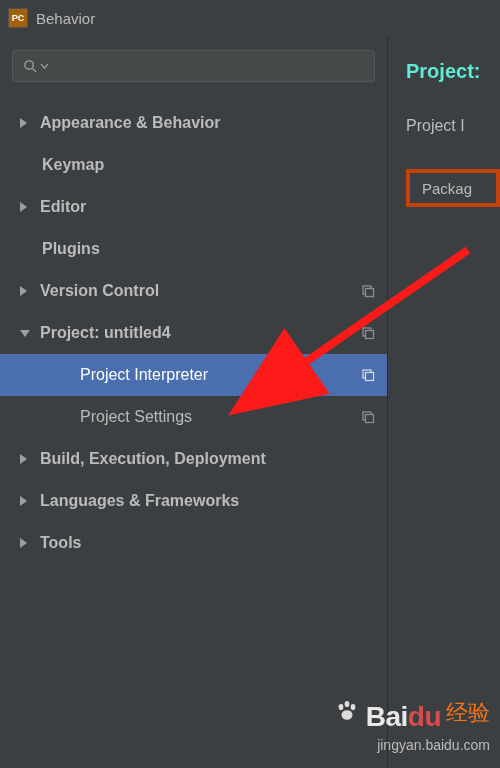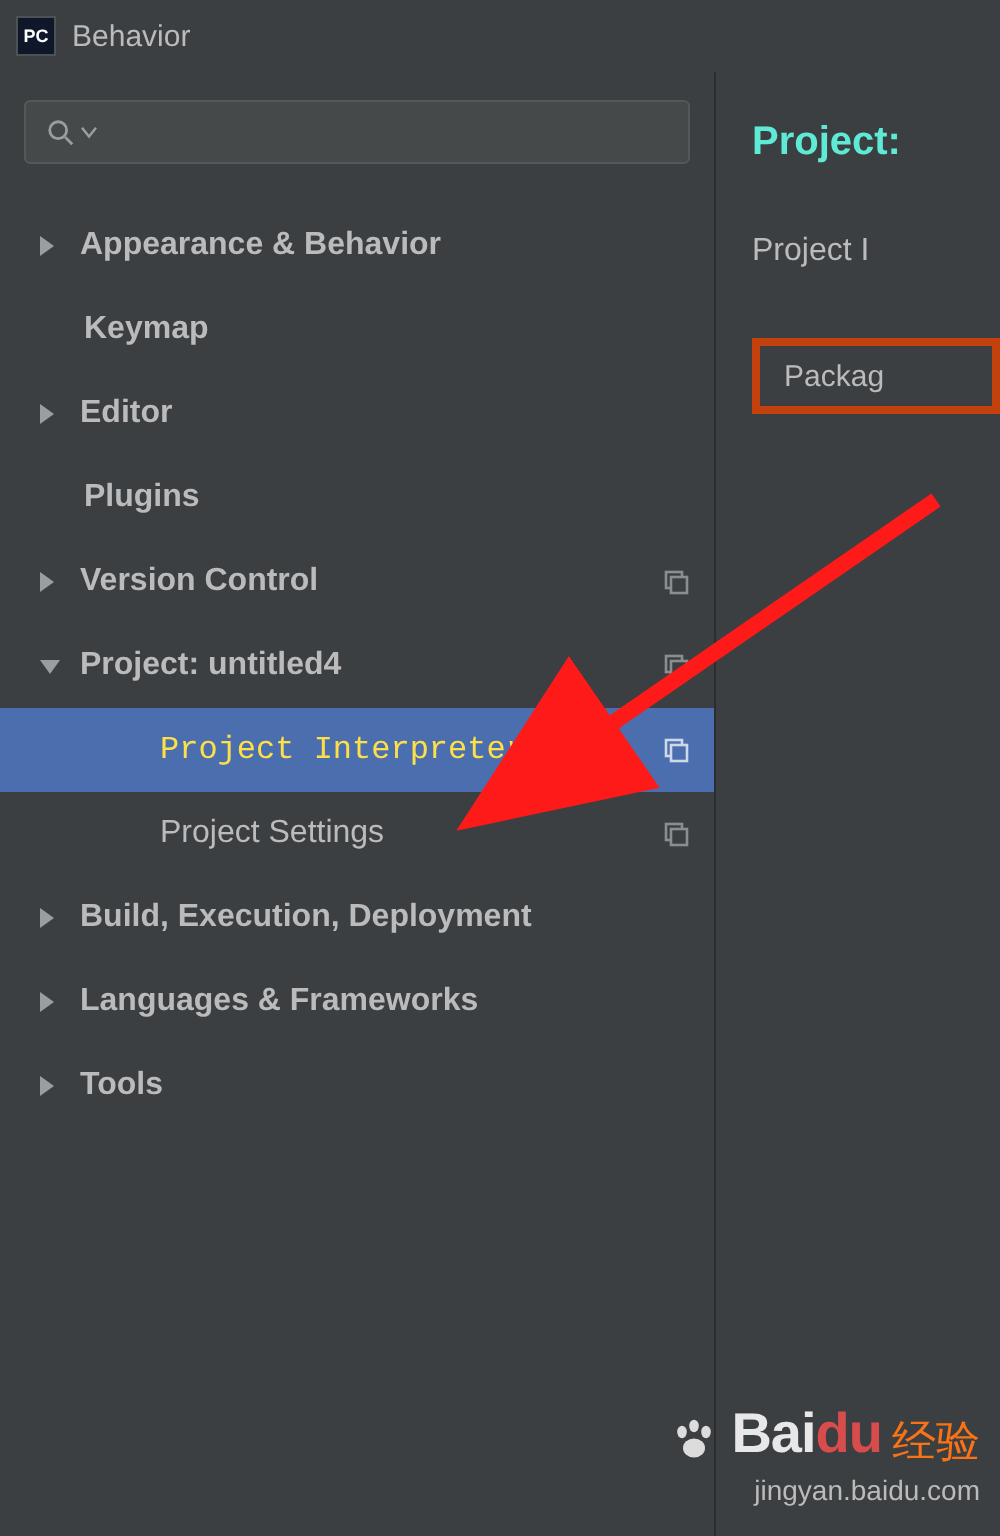--- a/index.html
+++ b/index.html
@@ -17,37 +17,37 @@
       display: flex;
       align-items: center;
       height: 36px;
       padding: 0 8px;
       background: #3c3f41;
       gap: 8px;
     }
     .app-icon {
       width: 20px;
       height: 20px;
-      background: #0f172a;
+      background: #a16207;
       display: inline-flex;
       align-items: center;
       justify-content: center;
       font-size: 9px;
       font-weight: bold;
       color: #fff;
       border: 1px solid #4e5254;
       line-height: 1;
     }
     .title-text { color: #bbbbbb; font-size: 15px; }
     .content {
       display: flex;
       height: calc(100% - 36px);
     }
     .sidebar {
-      width: 358px;
+      width: 388px;
       padding: 10px 0 10px 0;
       border-right: 1px solid #2b2d2f;
       display: flex;
       flex-direction: column;
     }
     .search-wrap {
       padding: 4px 12px 12px 12px;
     }
     .search {
       width: 100%;
@@ -91,22 +91,21 @@
     }
     .chev.expanded {
       border-left: 5px solid transparent;
       border-right: 5px solid transparent;
       border-top: 7px solid #9a9ea0;
       top: 18px;
     }
     .tree-item.child { padding-left: 80px; font-weight: normal; }
     .tree-item.selected {
       background: #4b6eaf;
-      color: #fde047;
-      font-family: Liberation Mono, monospace;
+      color: #ffffff;
     }
     .copy-icon {
       margin-left: auto;
       color: #8a8e90;
       display: inline-flex;
     }
     .tree-item.selected .copy-icon { color: #cfd8e8; }
     .main {
       flex: 1;
       padding: 24px 0 0 18px;
@@ -144,21 +143,21 @@
       position: absolute;
       right: 10px;
       bottom: 14px;
       text-align: right;
       color: #c9c9c9;
       line-height: 1.3;
       pointer-events: none;
     }
     .watermark .logo-line {
       display: flex;
-      align-items: flex-end;
+      align-items: flex-start;
       justify-content: flex-end;
       gap: 5px;
     }
     .wm-baidu { font-size: 28px; font-weight: bold; color: #e8e8e8; letter-spacing: -0.5px; }
     .wm-baidu .du { color: #d84c4c; }
     .wm-jingyan { font-size: 22px; color: #f97316; }
     .wm-url { font-size: 14px; color: #bbb; margin-top: 0; }
     .wm-paw { margin-right: 2px; }
   </style>
 </head>

